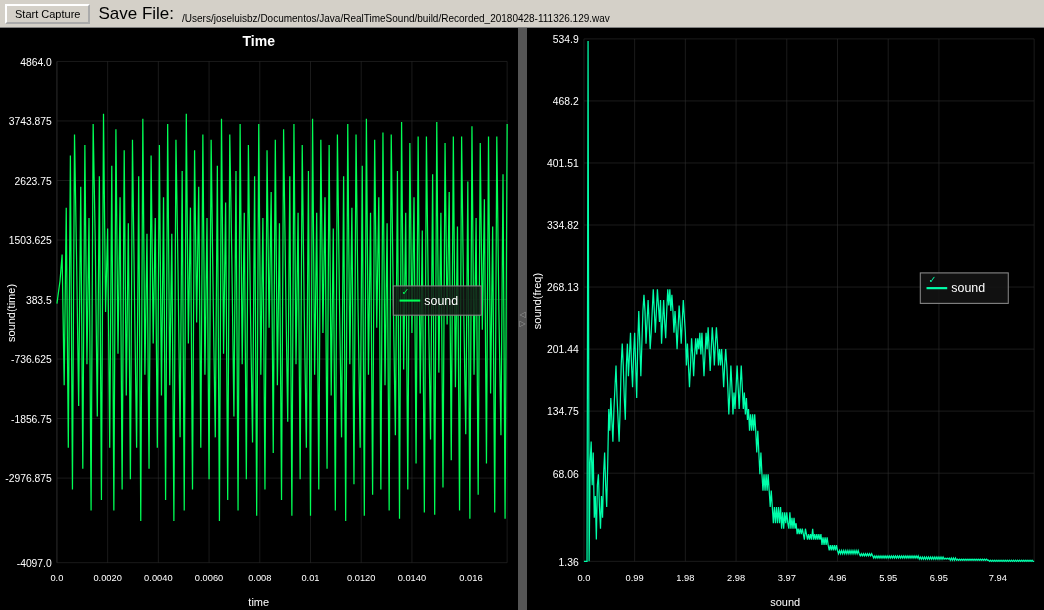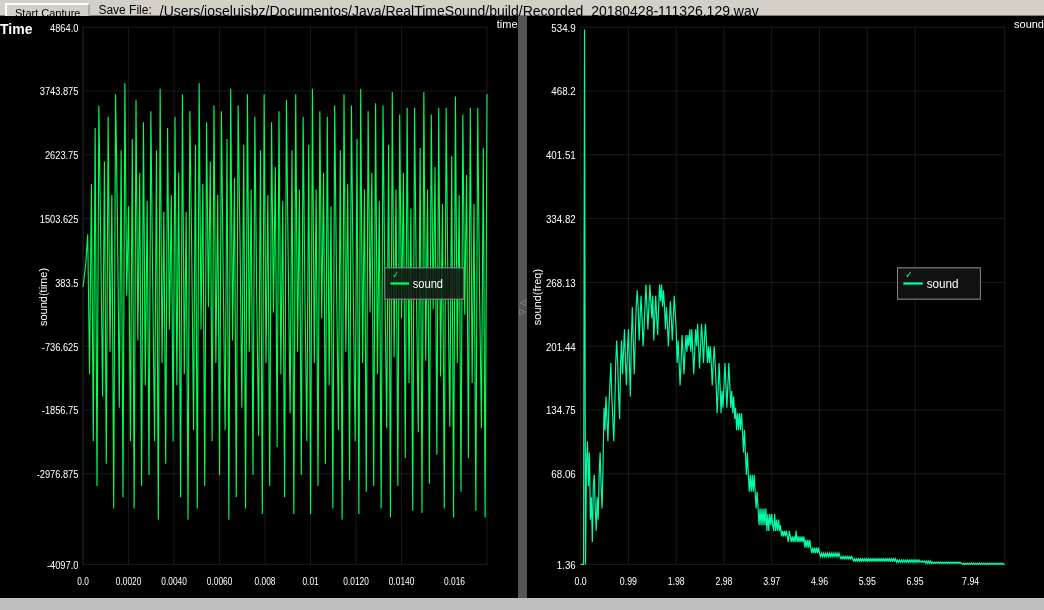--- a/index.html
+++ b/index.html
@@ -6,52 +6,52 @@
     body {
       background: #c0c0c0;
       font-family: Arial, sans-serif;
       font-size: 11px;
       width: 1044px;
       height: 610px;
       overflow: hidden;
     }
     #toolbar {
       display: flex;
-      align-items: flex-start;
+      align-items: flex-end;
       background: #d4d0c8;
       border-bottom: 1px solid #808080;
       padding: 3px 5px;
       gap: 8px;
-      height: 16px;
+      height: 28px;
     }
     #start-capture-btn {
       background: #d4d0c8;
       border: 2px outset #ffffff;
       padding: 2px 8px;
       font-size: 11px;
       cursor: pointer;
     }
     #save-file-label {
-      font-size: 12px;
+      font-size: 17px;
       color: #000;
     }
     #save-file-path {
-      font-size: 14px;
+      font-size: 10px;
       color: #000;
     }
     #main-content {
       display: flex;
       width: 1044px;
       height: 582px;
       background: #1a1a1a;
     }
     .chart-container {
       flex: 1;
       display: flex;
-      flex-direction: row;
+      flex-direction: column;
       position: relative;
       border-right: 1px solid #555;
     }
     .chart-container:last-child {
       border-right: none;
     }
     .chart-title {
       color: #ffffff;
       text-align: center;
       font-size: 14px;

